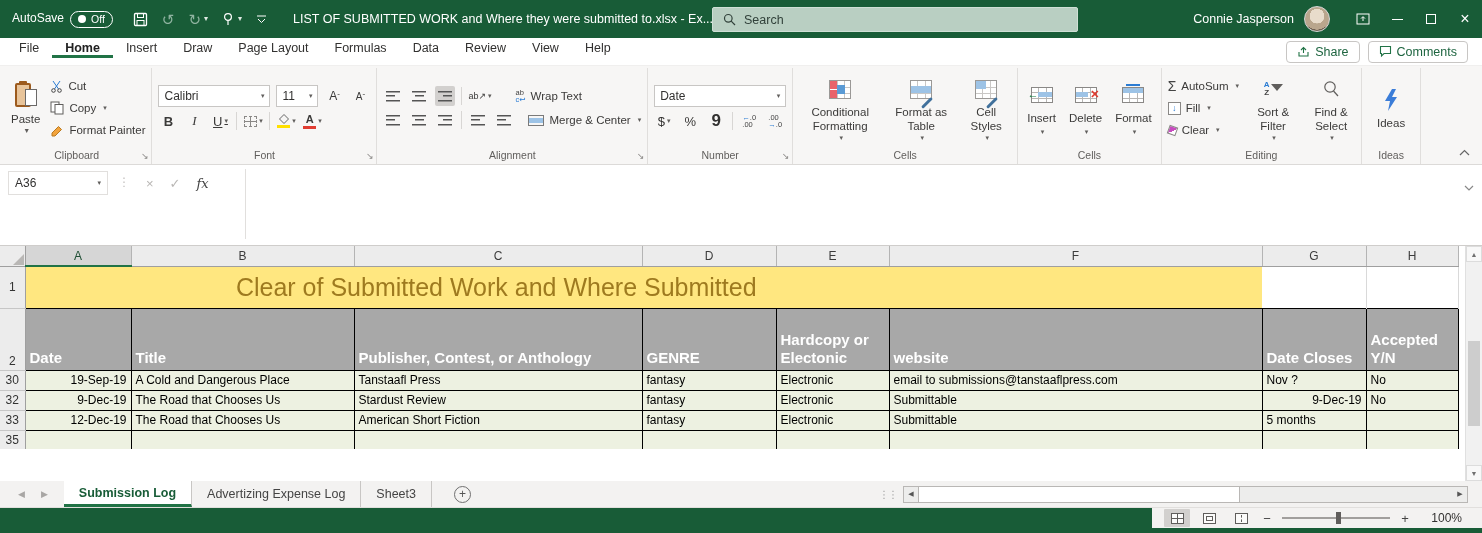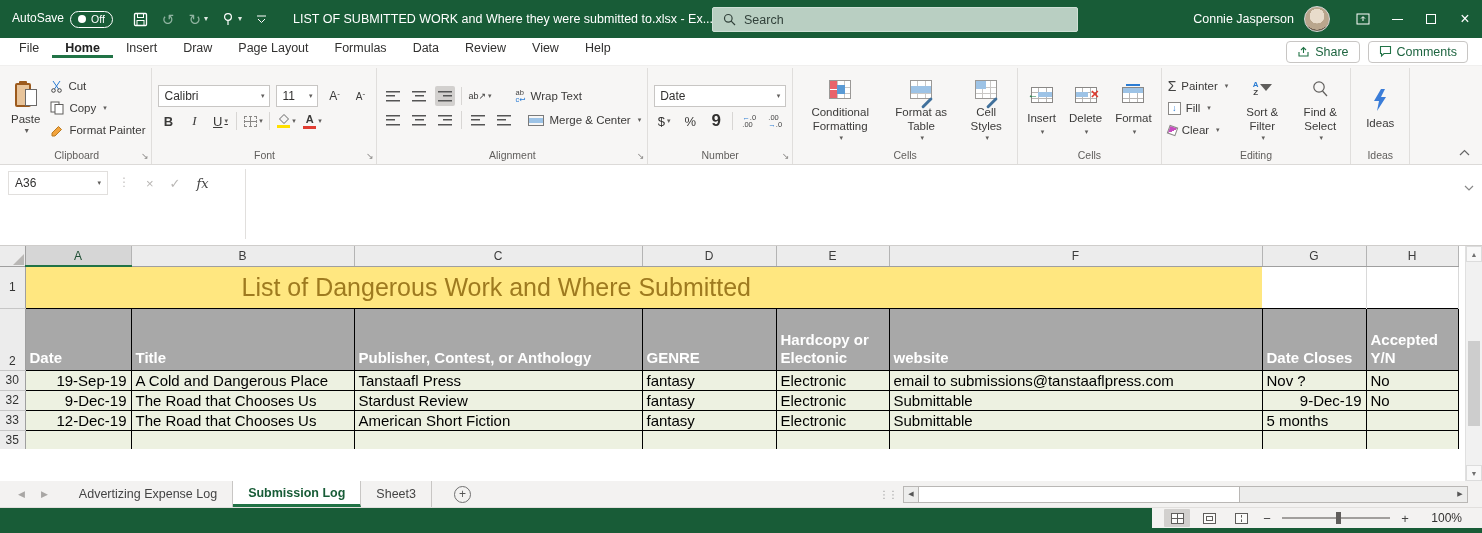--- a/index.html
+++ b/index.html
@@ -139,21 +139,21 @@
   th.colhdr{height:20px;background:#ececec;border-right:1px solid #b4b4b4;border-bottom:1px solid #9f9f9f;font-weight:400;font-size:12px;color:#3c3c3c;text-align:center}
   th.colhdr.sel{background:#d6d6d6;border-bottom:2px solid #217346;color:#1e4e33}
   td.rowhdr{background:#ececec;border-right:1px solid #9f9f9f;border-bottom:1px solid #c6c6c6;font-size:12px;color:#333;text-align:center;padding:0}
   tr.titlerow td{height:42px}
   td.titlecell{background:#ffe780;color:#9e7a1f;font-size:25px;text-align:center;padding-right:295px;white-space:nowrap;overflow:hidden}
   td.emptycell{background:#fff;border-right:1px solid #d9d9d9}
   tr.hdrrow td{height:62px}
   td.rowhdr.rh2{vertical-align:bottom;padding-bottom:2px}
   td.hcell{background:#a8a8a8;color:#fff;font-weight:bold;font-size:15px;vertical-align:bottom;border:1px solid #000;padding:2px 4px;line-height:1.22;overflow:hidden}
   tr.drow td{height:20px}
-  td.dcell{background:#edf1e1;border:1px solid #000;padding:0 4px;white-space:nowrap;overflow:hidden;color:#000;font-size:15px}
+  td.dcell{background:#edf1e1;border:1px solid #000;padding:0 4px;white-space:nowrap;overflow:hidden;color:#000;font-size:12px}
   td.dcell.right{text-align:right}
   td.dcell.link{color:#0563c1;text-decoration:underline}
   tr.partial td{height:9px;overflow:hidden}
   tr.partial td.dcell{border-bottom:none}
   tr.partial td.rowhdr{line-height:18px;border-bottom:none;overflow:hidden}
   .vscroll{position:absolute;right:0;top:0;bottom:0;width:17px;background:#f1f1f1;border-left:1px solid #e0e0e0}
   .vs-up,.vs-dn{position:absolute;left:0;width:16px;height:16px;display:flex;align-items:center;justify-content:center;font-size:7px;color:#707070;background:#f8f8f8;border:1px solid #dcdcdc}
   .vs-up{top:0}.vs-dn{bottom:0}
   .vs-thumb{position:absolute;left:2px;top:95px;width:12px;height:85px;background:#cdcdcd}
 
@@ -546,21 +546,21 @@
       <div class="rb-label">
           <span>Cells</span>
         </div>
     </div>
 
     <div class="rb-group">
       <div class="rb-main" style="gap:10px">
         <div class="smallcol">
           <div class="smallbtn">
               <span class="sigma">Σ</span>
-              <span>Painter</span>
+              <span>AutoSum</span>
               <span class="chev">▾</span>
             </div>
           <div class="smallbtn">
               <span class="fillic">↓</span>
               <span>Fill</span>
               <span class="chev">▾</span>
             </div>
           <div class="smallbtn">
               <span class="eraser"></span>
               <span>Clear</span>
@@ -655,21 +655,21 @@
             <th class="colhdr">D</th>
             <th class="colhdr">E</th>
             <th class="colhdr">F</th>
             <th class="colhdr">G</th>
             <th class="colhdr">H</th>
           </tr>
       </thead>
       <tbody>
         <tr class="titlerow">
           <td class="rowhdr">1</td>
-          <td class="titlecell" colspan="6">List of Dangerous Work and Where Submitted</td>
+          <td class="titlecell" colspan="6">Clear of Submitted Work and Where Submitted</td>
           <td class="emptycell"></td>
           <td class="emptycell"></td>
         </tr>
         <tr class="hdrrow">
           <td class="rowhdr rh2">2</td>
         <td class="hcell c0">Date</td>
             <td class="hcell c1">Title</td>
             <td class="hcell c2">Publisher, Contest, or Anthology</td>
             <td class="hcell c3">GENRE</td>
             <td class="hcell c4">Hardcopy or Electonic</td>
@@ -729,22 +729,22 @@
       <span class="vs-dn">▼</span>
     </div>
   </div>
 
   <div class="sheetbar">
     <span class="snav">
       <span>◀</span>
       <span>▶</span>
     </span>
     <div class="stabs">
+        <span class="stab active">Submission Log</span>
         <span class="stab">Advertizing Expense Log</span>
-        <span class="stab active">Submission Log</span>
         <span class="stab">Sheet3</span>
       </div>
     <span class="newsheet">+</span>
     <span class="split-dots">⋮⋮</span>
     <div class="hscroll">
       <span class="hs-arrow">◀</span>
       <span class="hs-thumb"></span>
       <span class="hs-track"></span>
       <span class="hs-arrow">▶</span>
     </div>

